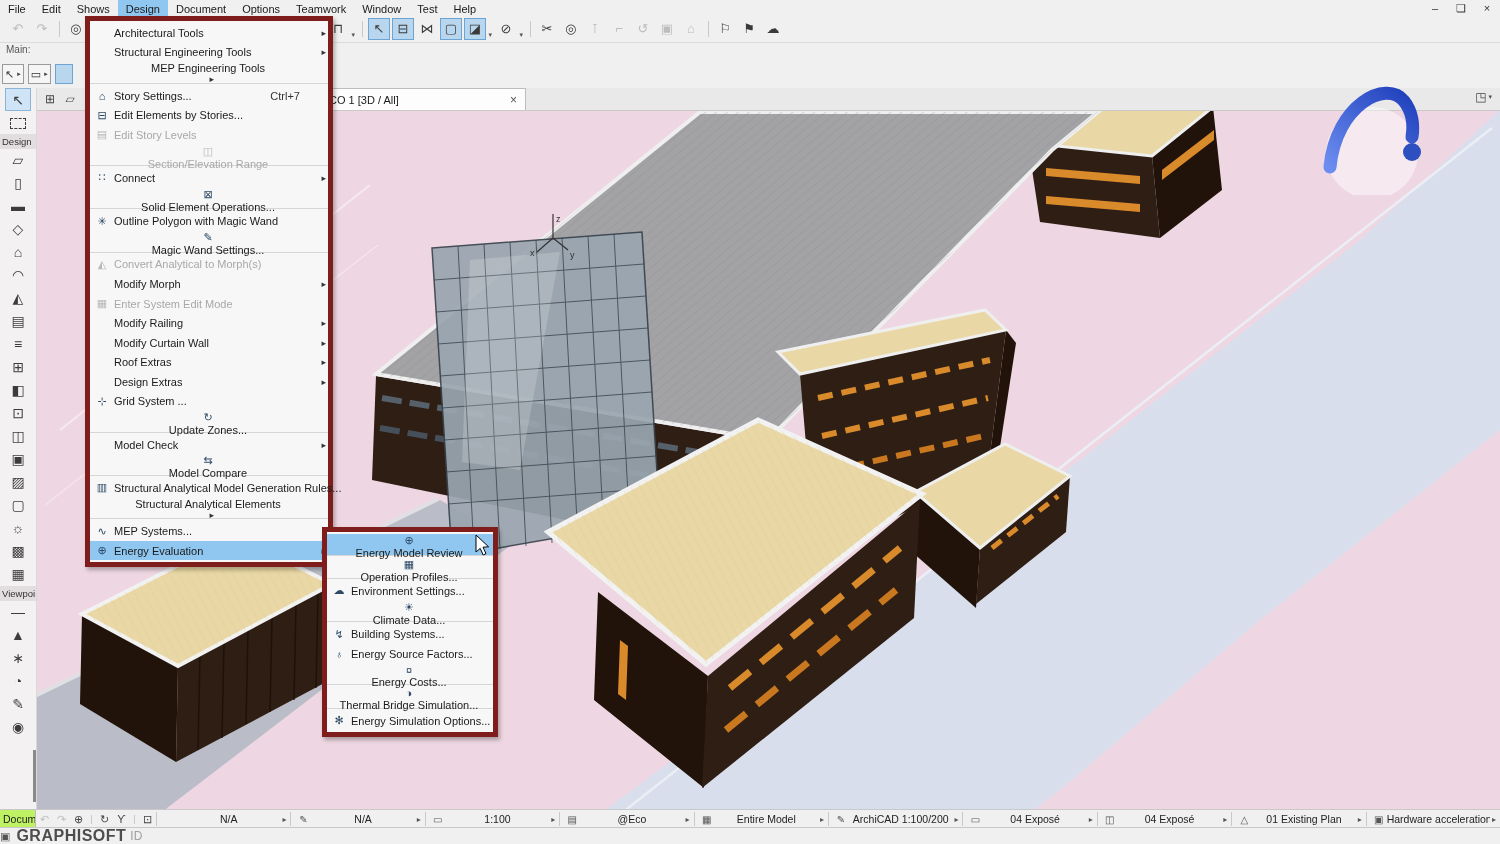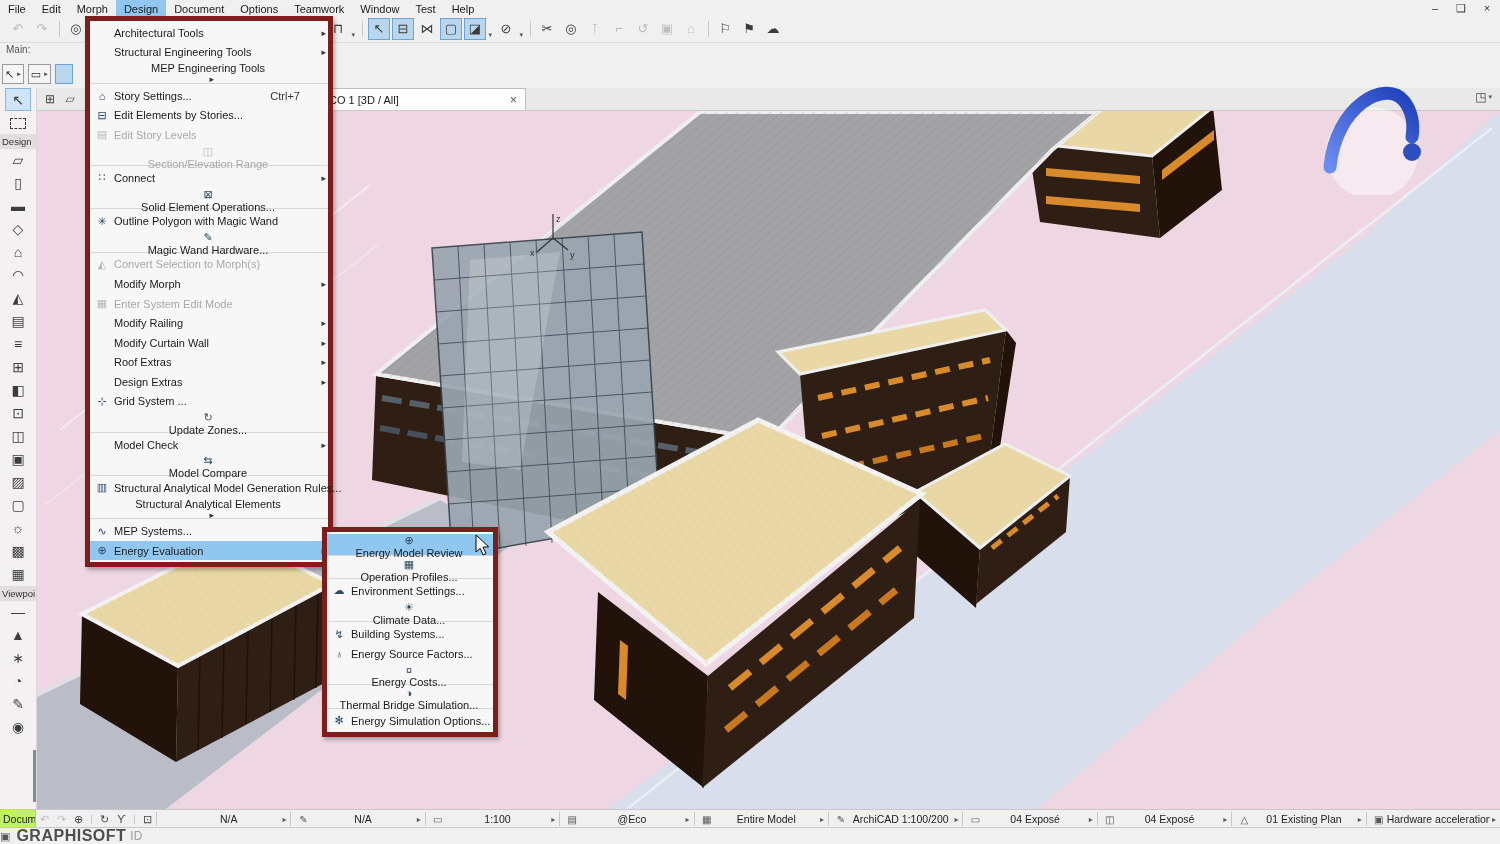--- a/index.html
+++ b/index.html
@@ -91,21 +91,21 @@
 <body>
 
 <div id="app">
 
   <div id="menubar">
 
       <span class="mb-item">File</span>
 
       <span class="mb-item">Edit</span>
 
-      <span class="mb-item">Morph</span>
+      <span class="mb-item">Shows</span>
 
       <span class="mb-item active">Design</span>
 
       <span class="mb-item">Document</span>
 
       <span class="mb-item">Options</span>
 
       <span class="mb-item">Teamwork</span>
 
       <span class="mb-item">Window</span>
@@ -464,28 +464,28 @@
 
       <div class="mi">
         <span class="mic">✳</span>
         <span class="mil">Outline Polygon with Magic Wand</span>
         <span class="mis"></span>
         <span class="mia"></span>
       </div>
 
       <div class="mi sep">
         <span class="mic">✎</span>
-        <span class="mil">Magic Wand Hardware...</span>
+        <span class="mil">Magic Wand Settings...</span>
         <span class="mis"></span>
         <span class="mia"></span>
       </div>
 
       <div class="mi dis">
         <span class="mic">◭</span>
-        <span class="mil">Convert Selection to Morph(s)</span>
+        <span class="mil">Convert Analytical to Morph(s)</span>
         <span class="mis"></span>
         <span class="mia"></span>
       </div>
 
       <div class="mi hassub">
         <span class="mic"></span>
         <span class="mil">Modify Morph</span>
         <span class="mis"></span>
         <span class="mia"></span>
       </div>

